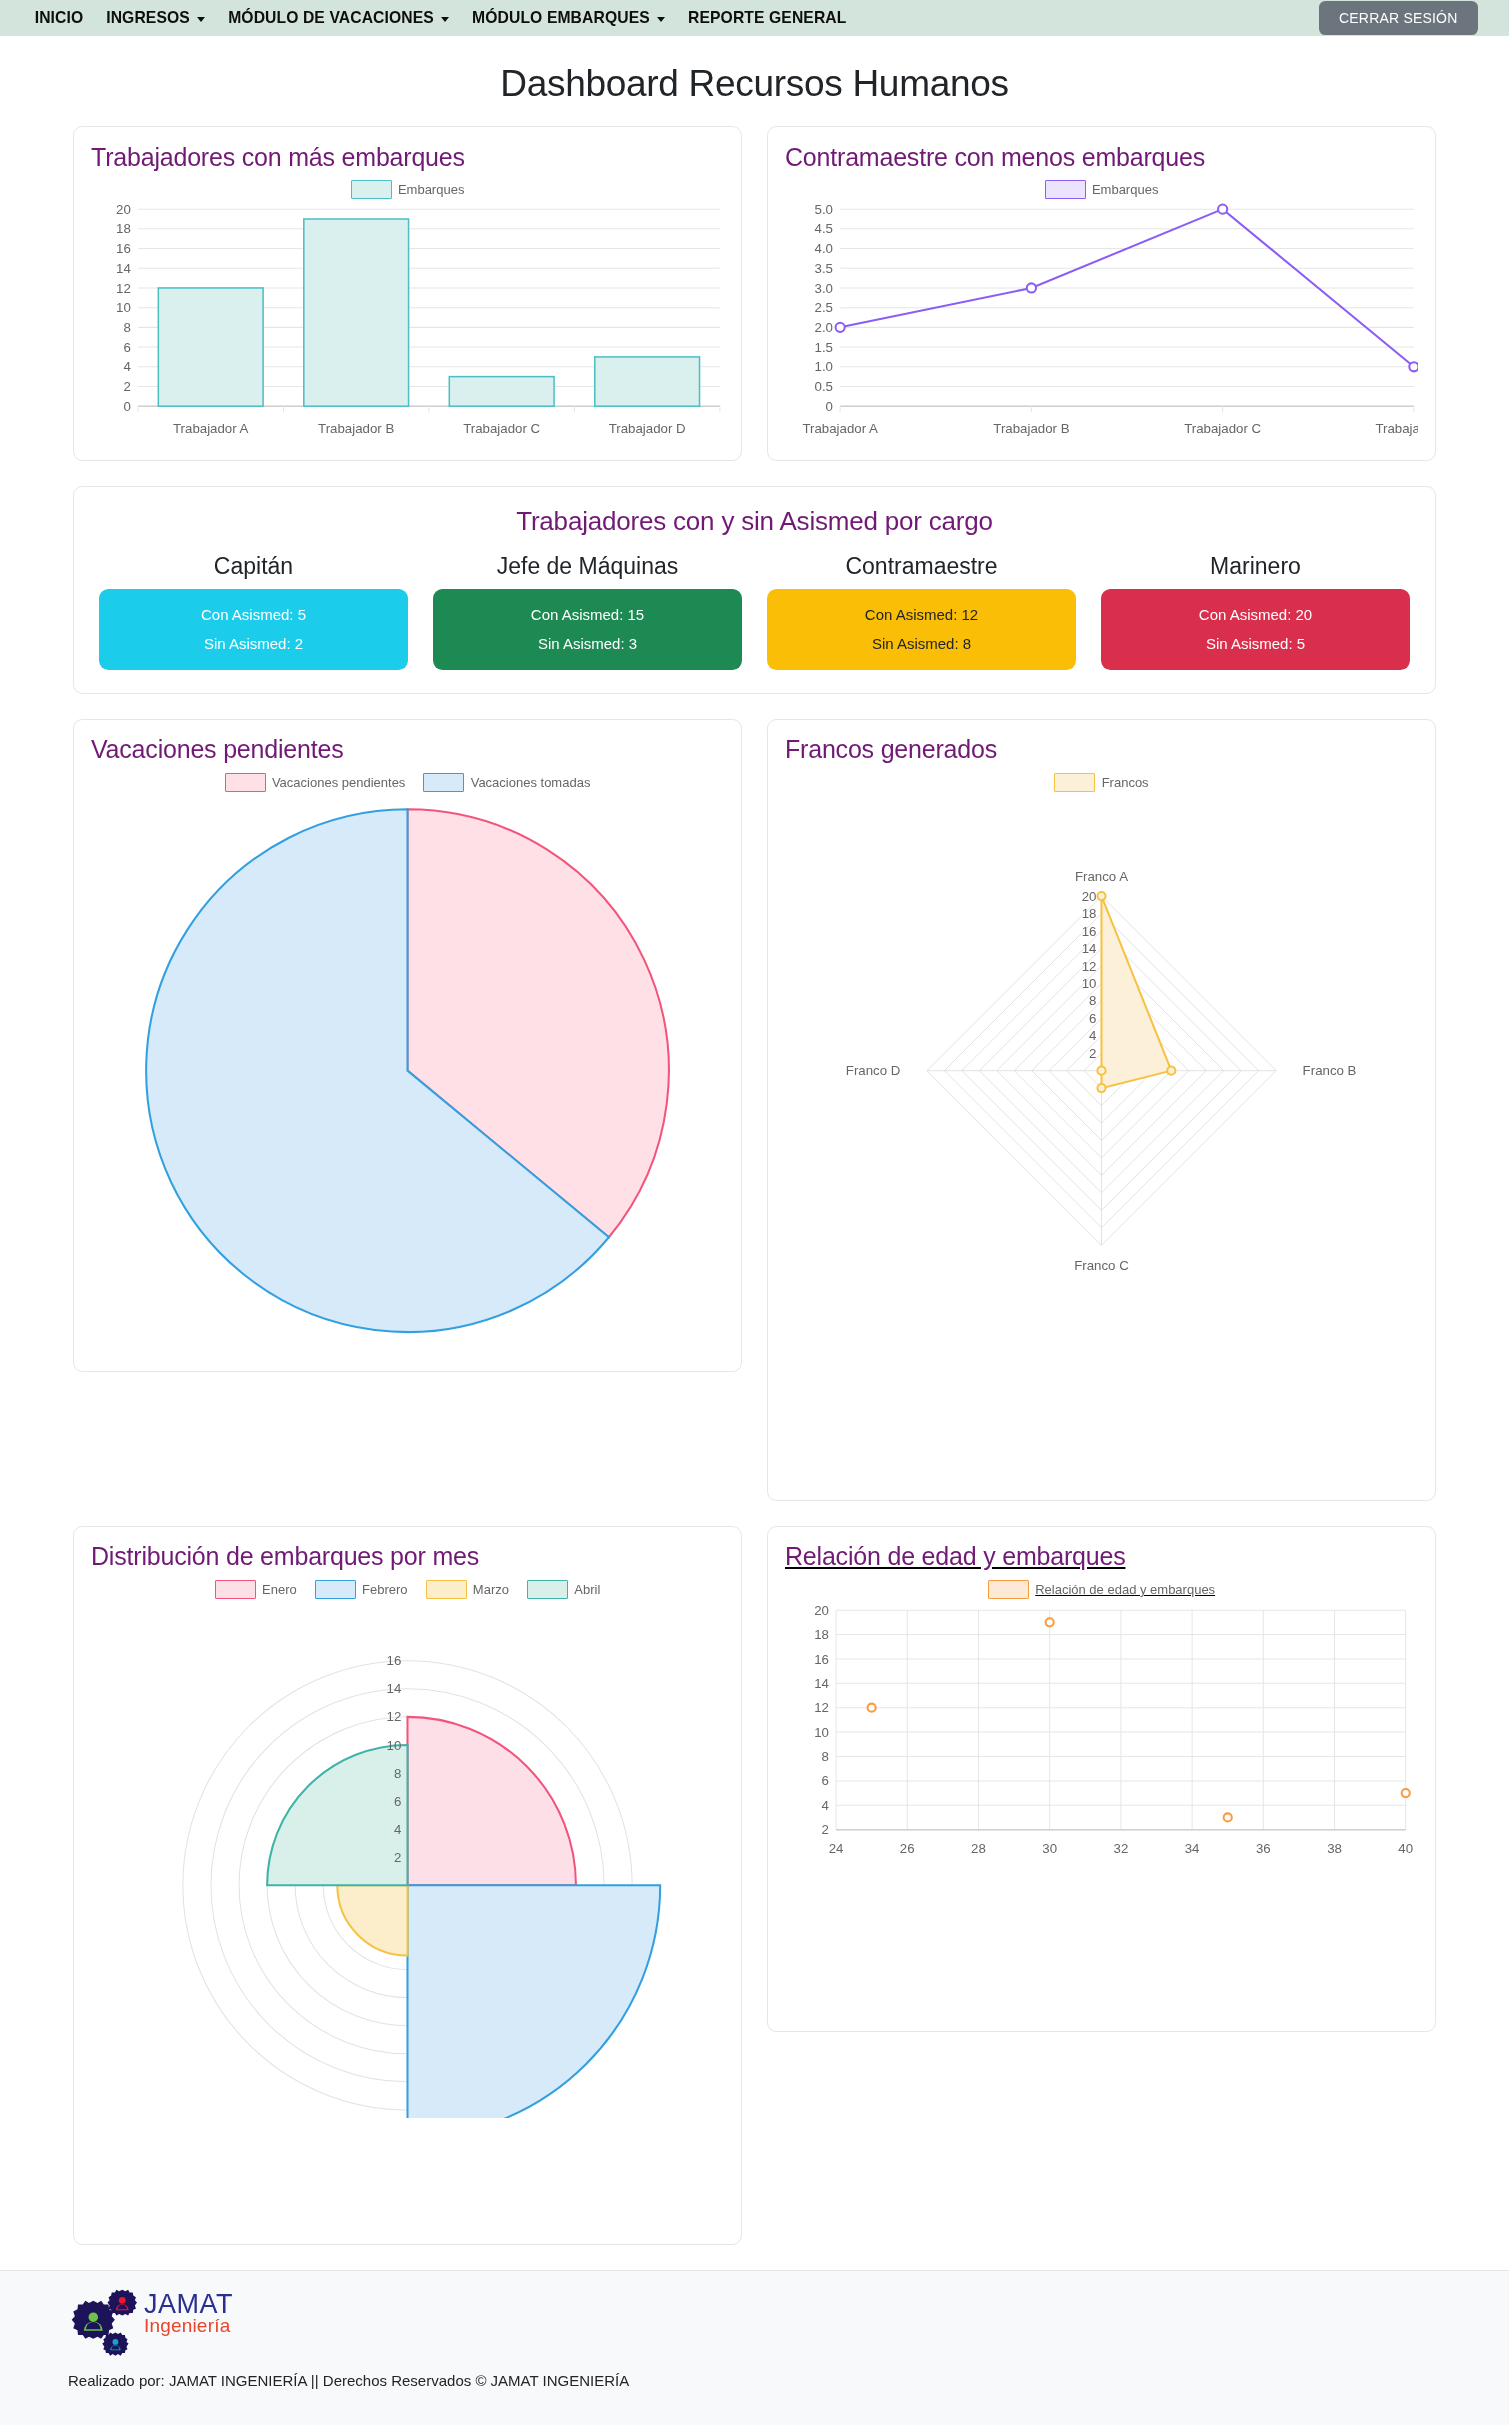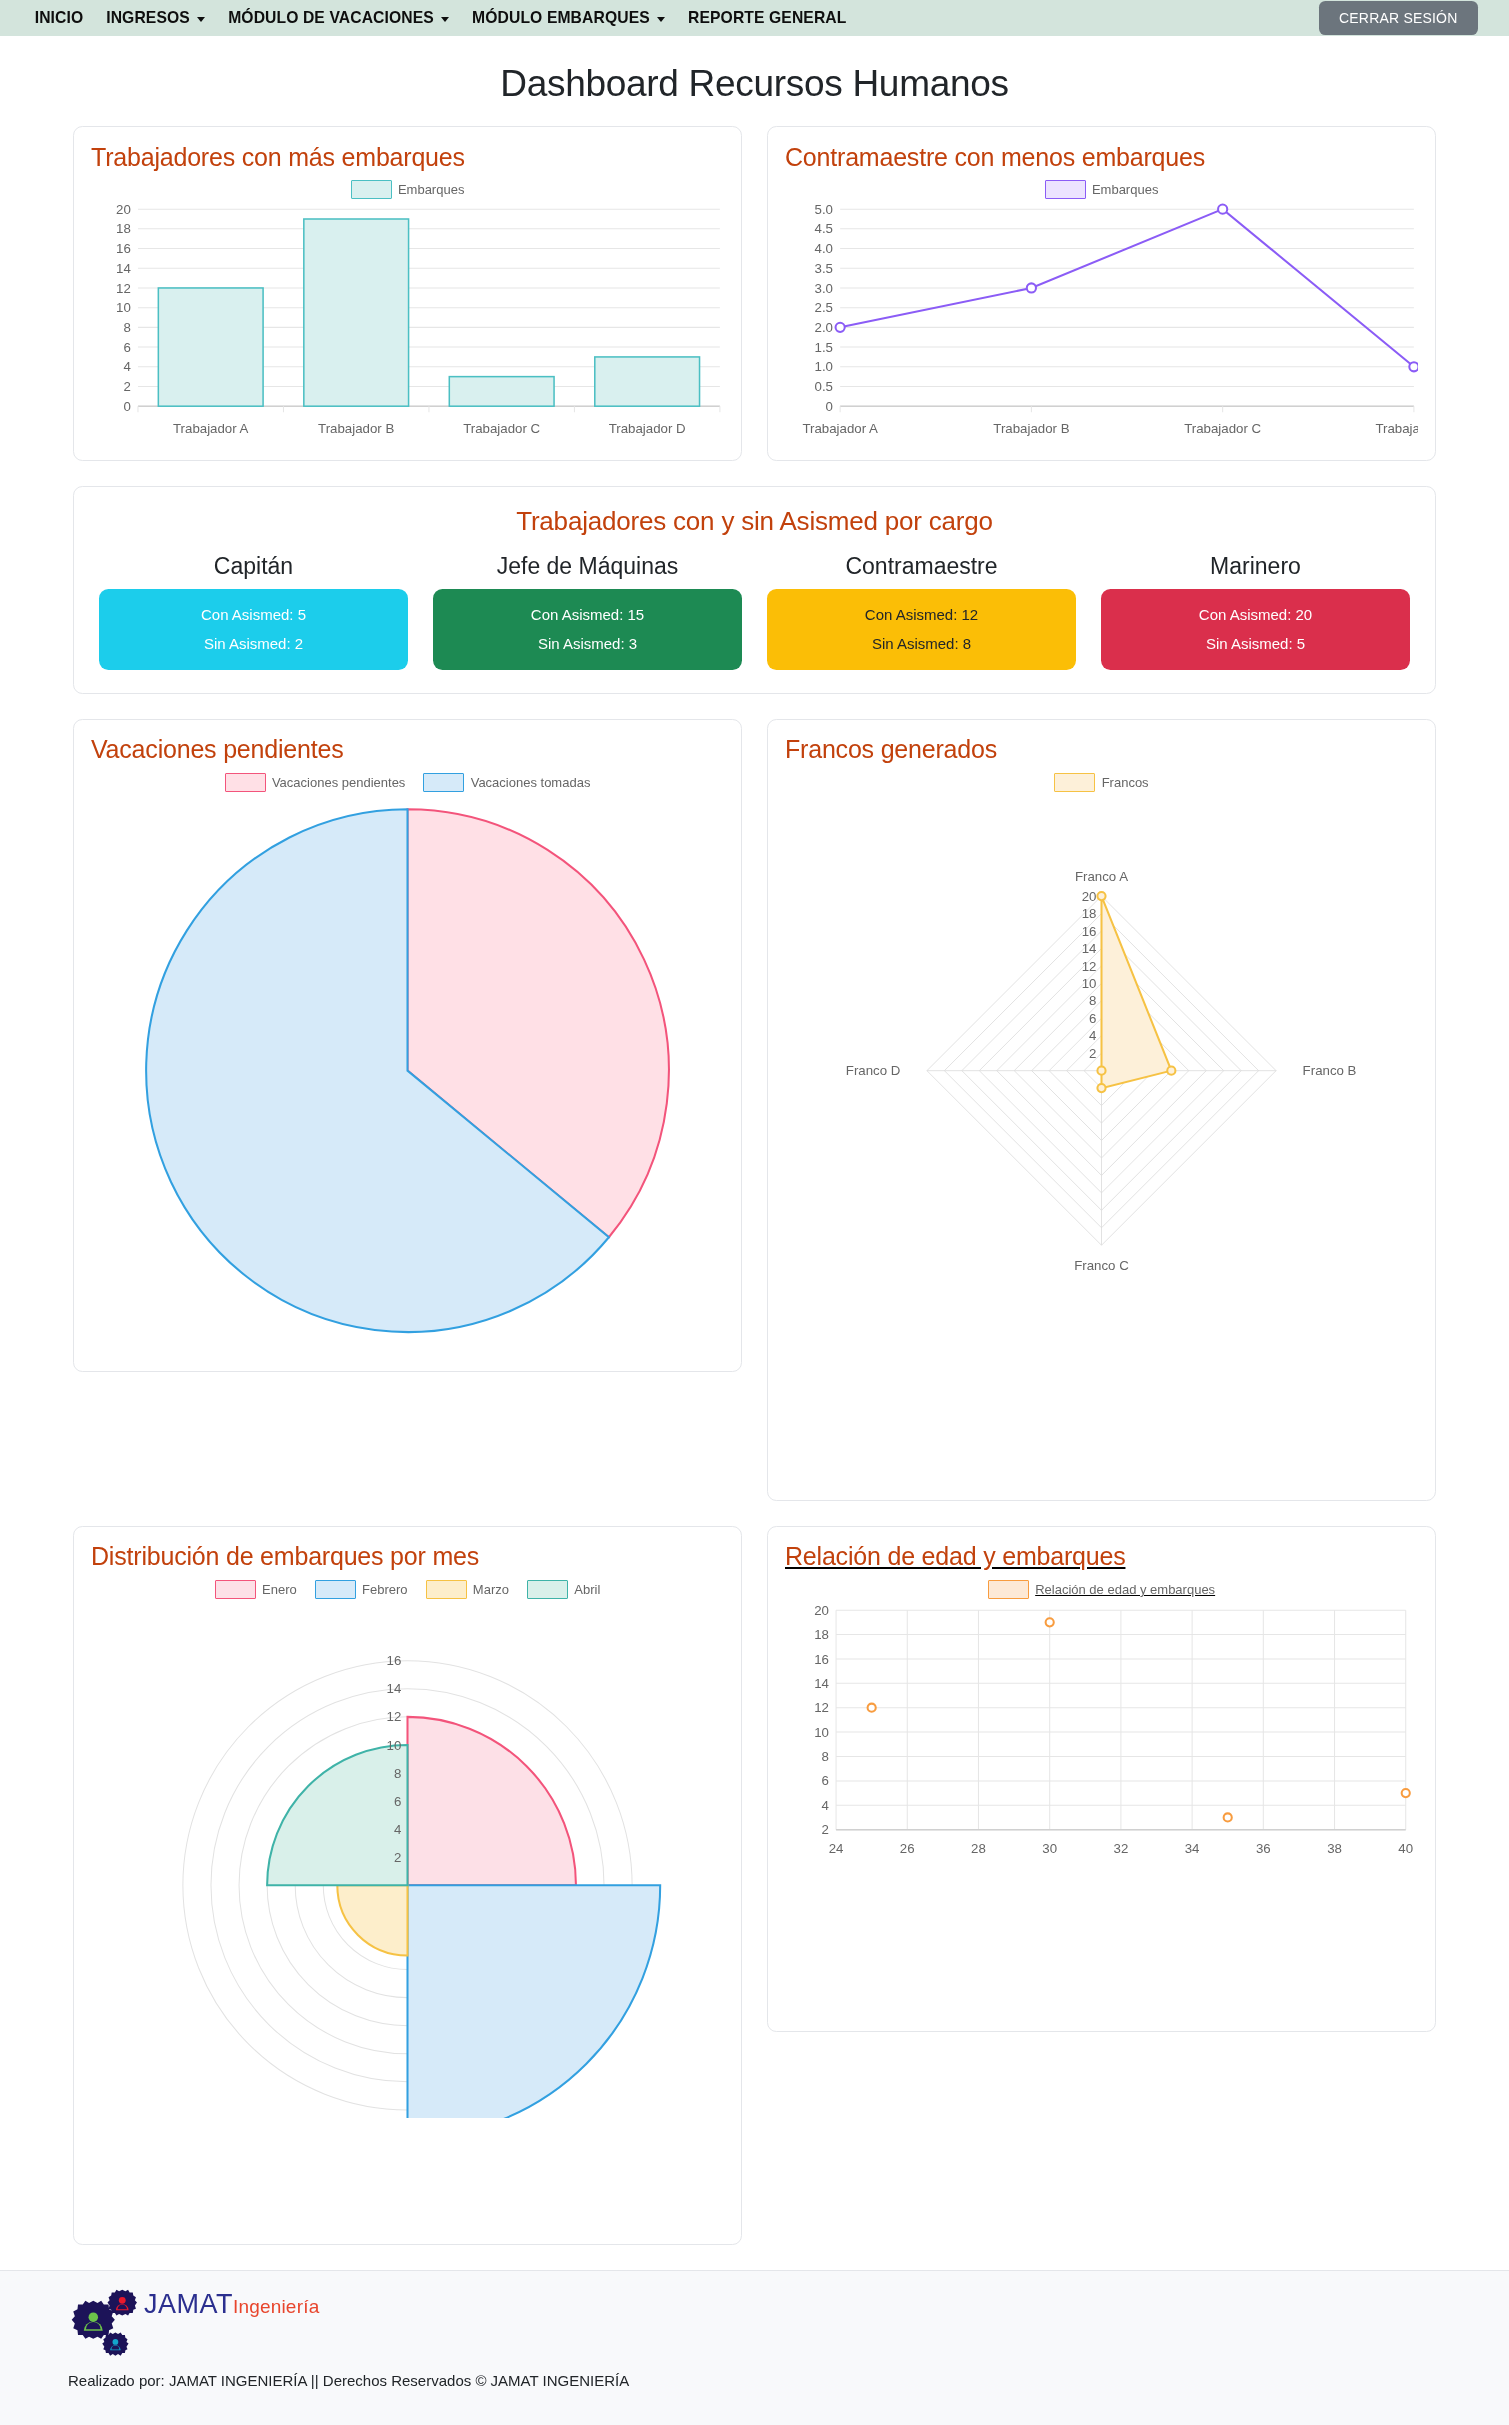--- a/index.html
+++ b/index.html
@@ -75,21 +75,21 @@
   .card {
     background: #ffffff;
     border: 1px solid #e4e6ea;
     border-radius: 9.4px;
     padding: 15.7px 17px 18px 17px;
     position: relative;
   }
   .card-title {
     font-size: 25px;
     font-weight: 400;
-    color: #c2410c;
+    color: #701a75;
     margin-bottom: 8.4px;
     letter-spacing: -0.2px;
   }
   .card-title.center { text-align: center; font-size: 26px; margin-bottom: 15.7px;}
 
   
   .legend {
     display: flex;
     justify-content: center;
     align-items: center;
@@ -140,21 +140,21 @@
   .asismed-card.dark-text { color: #212529; }
 
   
   .footer {
     border-top: 1px solid #e4e6ea;
     background: #f8f9fb;
     margin-top: 17px;
     padding: 13.6px 68px 37px 68px;
   }
   .footer-logo { display: flex; align-items: flex-start; gap: 0px; margin-bottom: 8.4px; }
-  .logo-text-wrap { display: flex; flex-direction: row; justify-content: center; margin-left: -3.1px; margin-top: 7.3px; align-items: flex-end;}
+  .logo-text-wrap { display: flex; flex-direction: column; justify-content: center; margin-left: -3.1px; margin-top: 7.3px;}
   .logo-jamat { font-size: 27px; color: #2b2f8f; line-height: 0.92; letter-spacing: 0.5px; font-weight: 400;}
   .logo-ing { font-size: 19px; color: #e8452c; line-height: 1.0; letter-spacing: 0.2px; font-weight: 400;}
   .footer-text { font-size: 15px; color: #212529; }
 </style>
 </head>
 <body>
 
 <nav class="navbar">
   <div class="nav-item">
     <span>INICIO</span>

